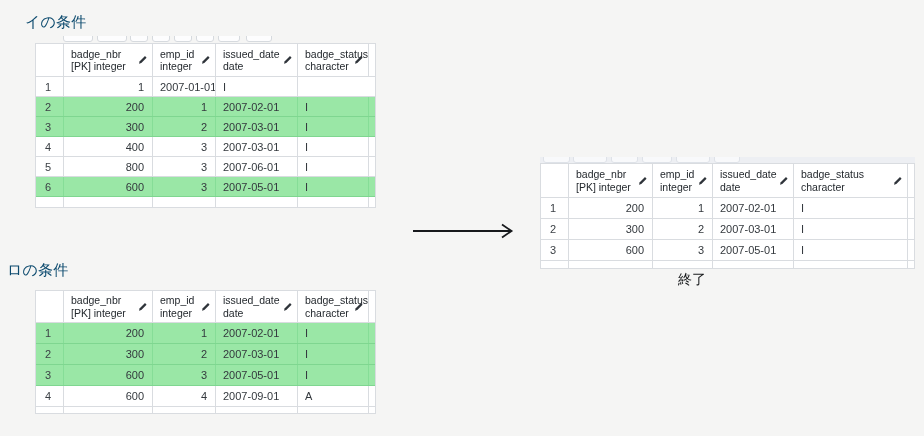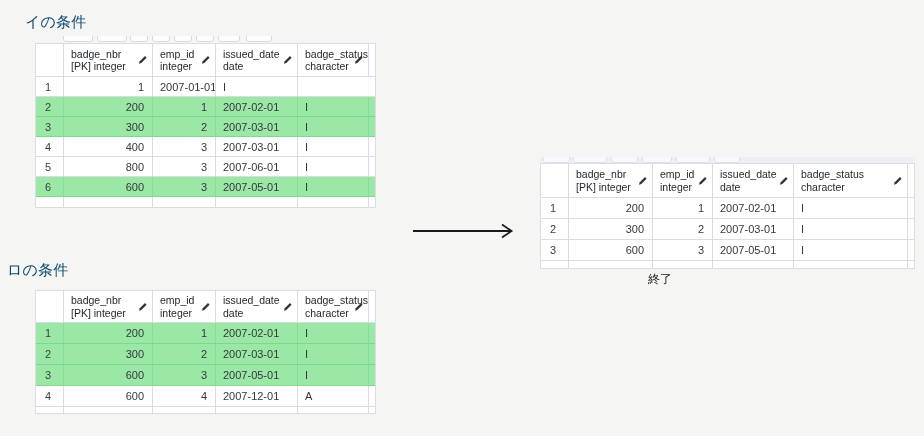--- a/index.html
+++ b/index.html
@@ -9,21 +9,21 @@
     font-family:"Liberation Sans","DejaVu Sans",sans-serif;
     position:relative;overflow:hidden;
     color:var(--text,#33383d);
     -webkit-font-smoothing:antialiased;
   }
   .abs{position:absolute;}
   .section-title{
     font-size:15px;font-weight:500;color:#0c4a6e;letter-spacing:.2px;text-align:center;
   }
   .result-caption{
-    font-size:12px;color:#141618;text-align:left;
+    font-size:14px;color:#141618;text-align:center;
   }
 
   
   .grid{
     background:#fff;
     border:1px solid var(--grid-border,#d9dce0);
     box-sizing:border-box;
   }
   .row{display:grid;background:#fff;}
   .grid-left .row{grid-template-columns:28px 89px 63px 82px 71px 1fr;}
@@ -242,21 +242,21 @@
       <div class="cell al-r">600</div>
       <div class="cell al-r">3</div>
       <div class="cell al-l">2007-05-01</div>
       <div class="cell al-l">I</div>
       <div class="cell filler"></div>
     </div>
     <div class="row drow">
       <div class="cell c-num">4</div>
       <div class="cell al-r">600</div>
       <div class="cell al-r">4</div>
-      <div class="cell al-l">2007-12-01</div>
+      <div class="cell al-l">2007-09-01</div>
       <div class="cell al-l">A</div>
       <div class="cell filler"></div>
     </div>
     <div class="row prow">
       <div class="cell c-num"></div>
       <div class="cell"></div>
       <div class="cell"></div>
       <div class="cell"></div>
       <div class="cell"></div>
       <div class="cell filler"></div>

